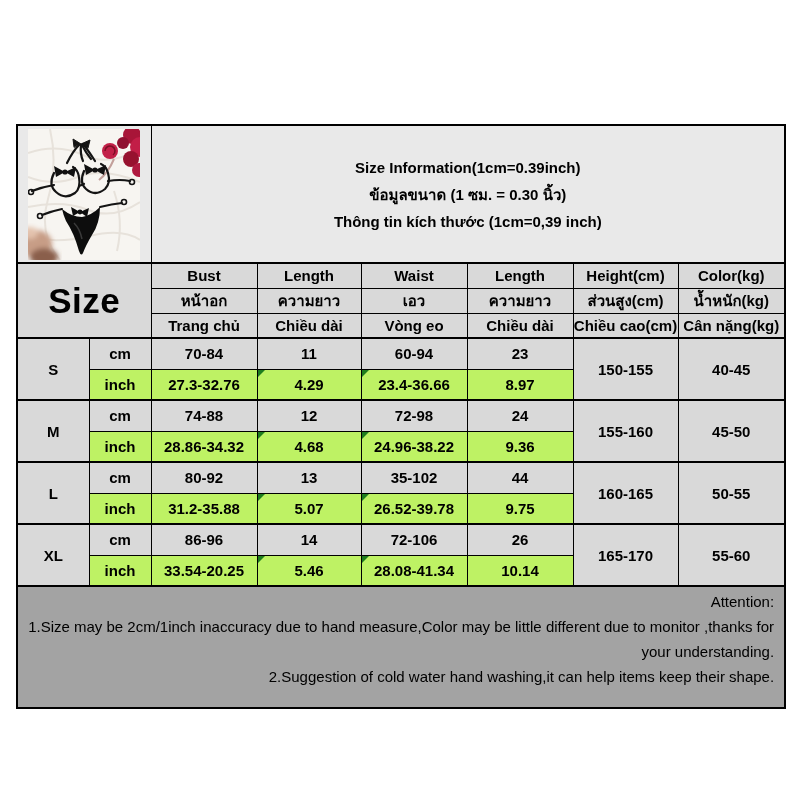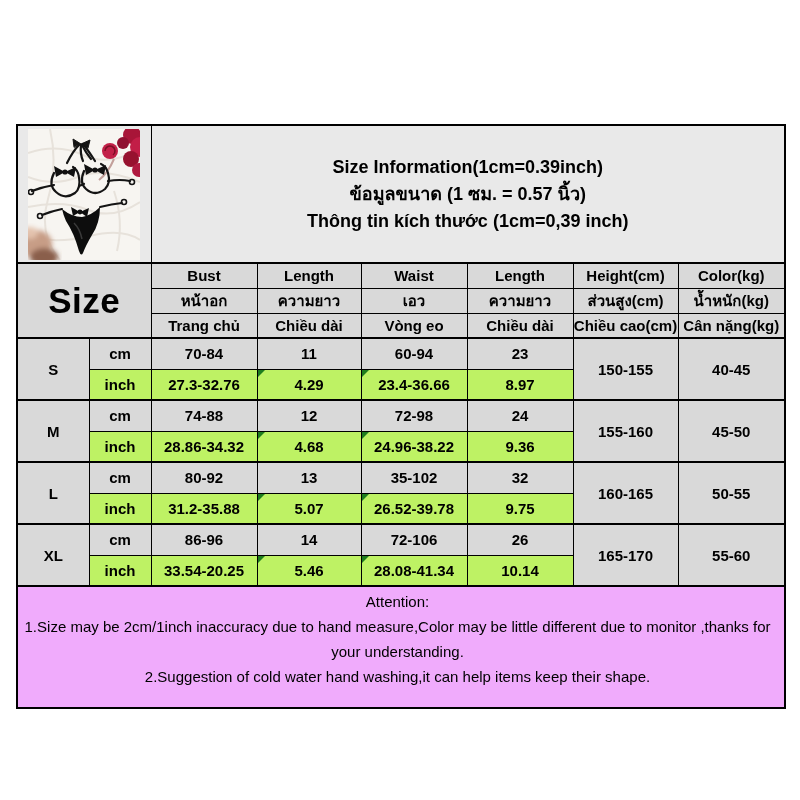--- a/index.html
+++ b/index.html
@@ -34,31 +34,31 @@
     white-space: nowrap;
   }
   tr.thick > td { border-top: 2px solid var(--border_black, #000); margin-left: 24px; }
   .gray  { background: var(--header_gray, #d9d9d9); }
   .panel { background: var(--panel_gray, #e9e9e9); }
   .white { background: #bef264; }
   .r-top  { height: 138px; }
   .r-head { height: 25px; }
   .r-data { height: 31px; }
   .r-att  { height: 122px; }
-  .title-line { font-size: 18px; line-height: 27px; font-weight: bold; text-align: center; }
+  .title-line { font-size: 15px; line-height: 27px; font-weight: bold; text-align: center; }
   .size-big { font-size: 35px; letter-spacing: 0.5px; }
   .photo-cell { vertical-align: middle; }
   .attention-cell {
-    text-align: center;
+    text-align: right;
     vertical-align: top;
     font-weight: normal;
     font-size: 15px;
     line-height: 25px;
     padding: 2px 10px 14px 3px;
-    background: #f0abfc;
+    background: #a3a3a3;
     white-space: normal;
   }
   td.rel { position: relative; }
   .tri {
     position: absolute;
     top: 0;
     left: 0;
     width: 0;
     height: 0;
     border-top: 7px solid var(--error_green, #1e7d1e);
@@ -148,21 +148,21 @@
           </g>
           <g filter="url(#blur1)">
             <ellipse cx="8" cy="115" rx="16" ry="14" fill="#c79d86"></ellipse>
             <ellipse cx="16" cy="128" rx="14" ry="9" fill="#8a5f4b"></ellipse>
             <ellipse cx="2" cy="104" rx="8" ry="6" fill="#e3c2ad"></ellipse>
           </g>
         </svg>
       </td>
       <td colspan="6" class="panel">
         <div class="title-line">Size Information(1cm=0.39inch)</div>
-        <div class="title-line">ข้อมูลขนาด (1 ซม. = 0.57 นิ้ว)</div>
+        <div class="title-line">ข้อมูลขนาด (1 ซม. = 0.30 นิ้ว)</div>
         <div class="title-line">Thông tin kích thước (1cm=0,39 inch)</div>
       </td>
     </tr>
 
     <tr class="r-head thick">
       <td colspan="2" rowspan="3" class="gray size-big">Size</td>
       <td class="gray">Bust</td>
       <td class="gray">Length</td>
       <td class="gray">Waist</td>
       <td class="gray">Length</td>
@@ -221,21 +221,21 @@
       <td class="white rel"><span class="tri"></span><span>24.96-38.22</span></td>
       <td class="white">9.36</td>
     </tr>
 
     <tr class="r-data thick">
       <td rowspan="2" class="gray">L</td>
       <td class="gray">cm</td>
       <td class="gray">80-92</td>
       <td class="gray">13</td>
       <td class="gray">35-102</td>
-      <td class="gray">32</td>
+      <td class="gray">44</td>
       <td rowspan="2" class="gray">160-165</td>
       <td rowspan="2" class="gray">50-55</td>
     </tr>
     <tr class="r-data">
       <td class="white">inch</td>
       <td class="white">31.2-35.88</td>
       <td class="white rel"><span class="tri"></span><span>5.07</span></td>
       <td class="white rel"><span class="tri"></span><span>26.52-39.78</span></td>
       <td class="white">9.75</td>
     </tr>

